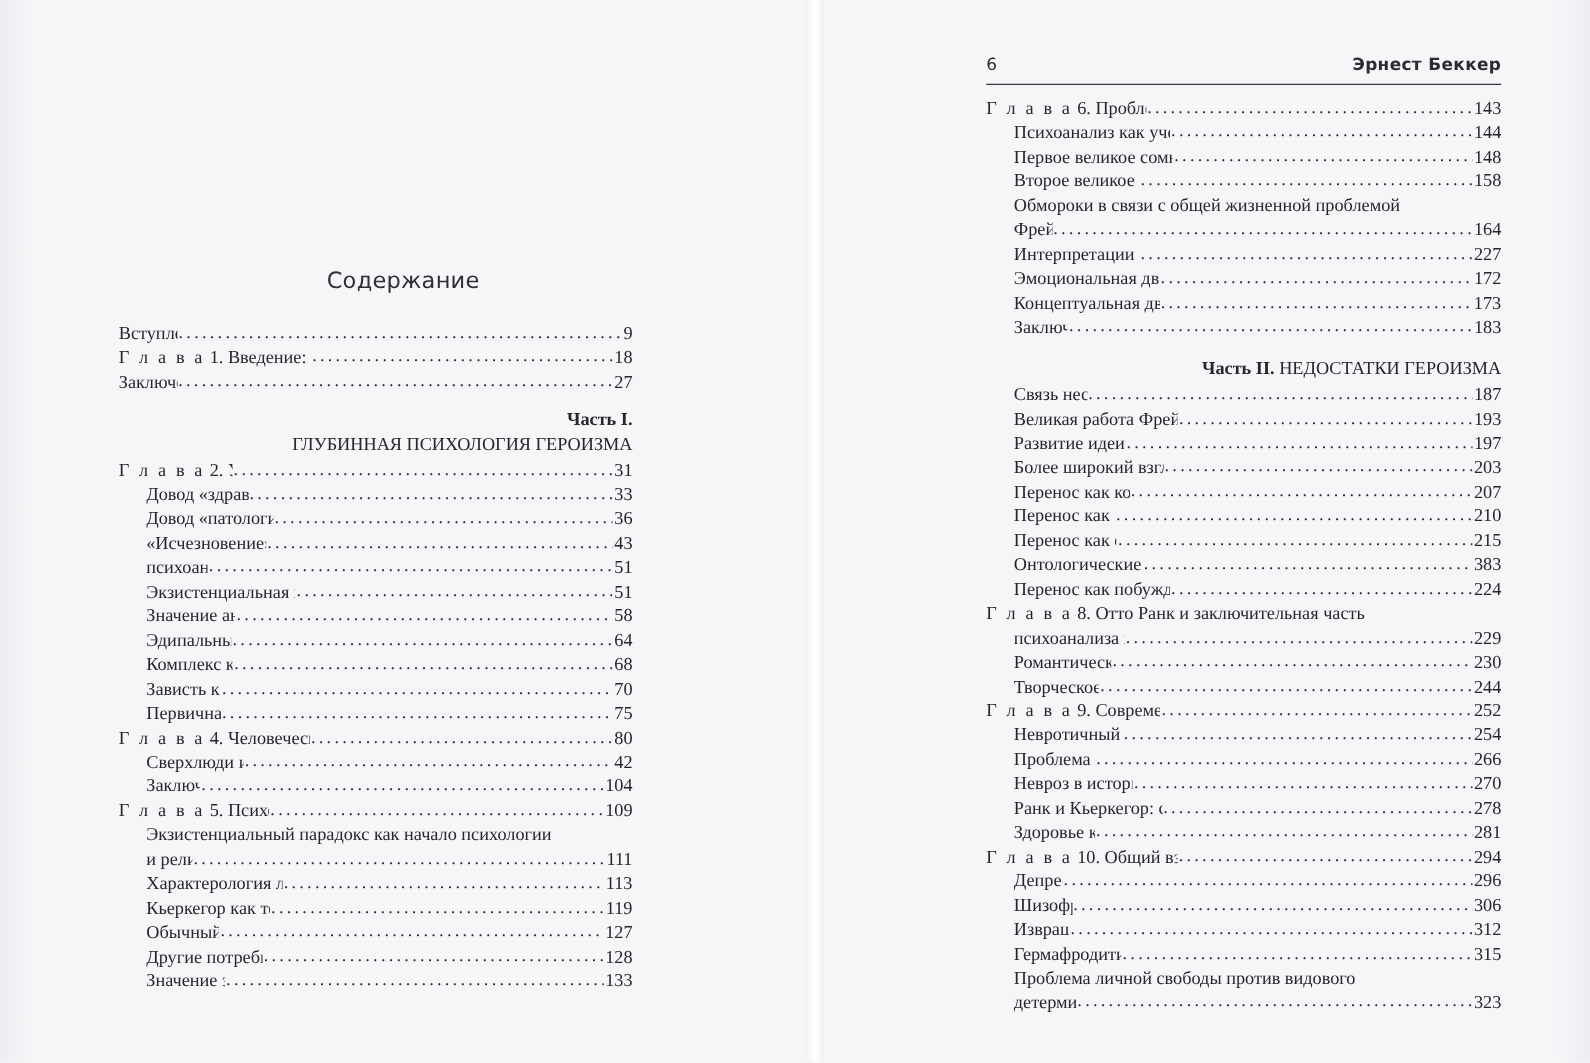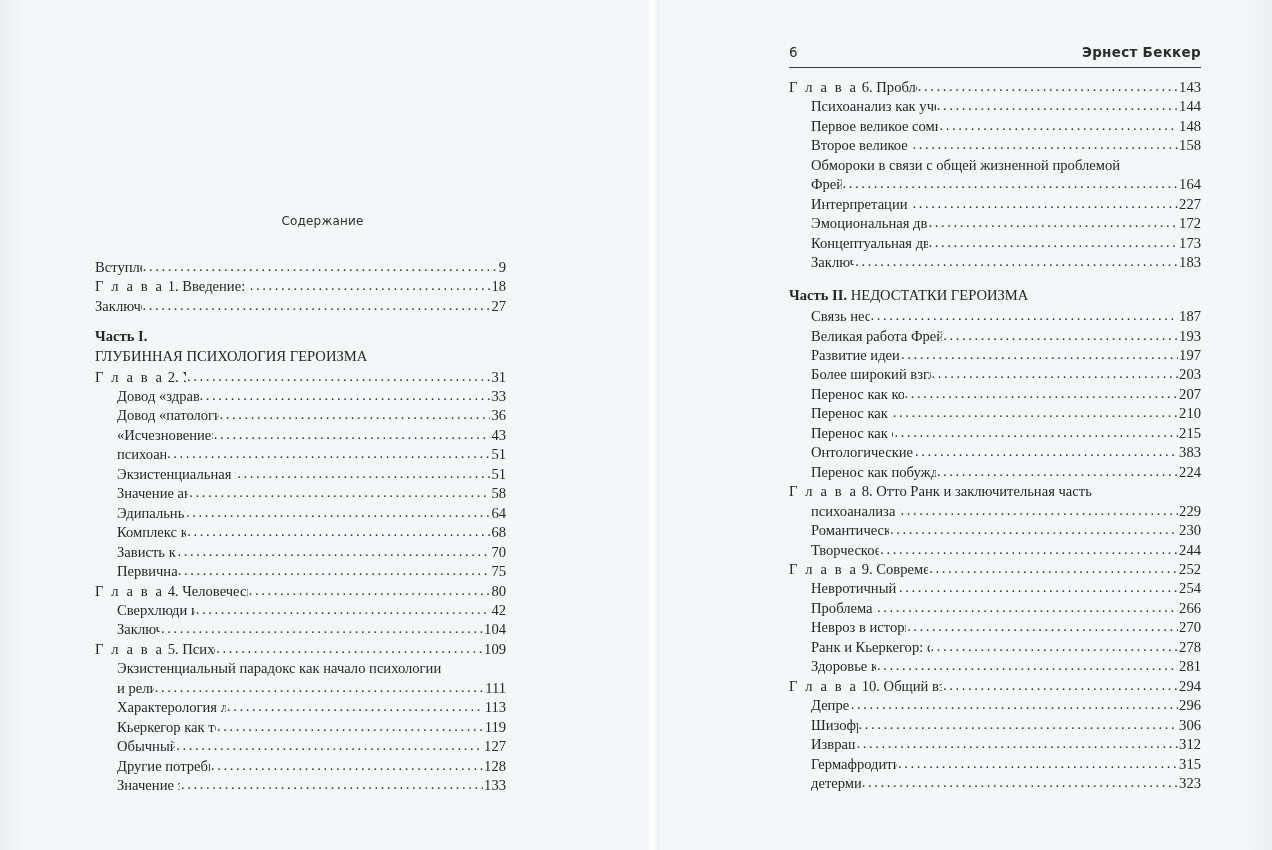--- a/index.html
+++ b/index.html
@@ -61,21 +61,21 @@
   }
 
   
   .toc-title {
     position: absolute;
     left: 0;
     top: 214px;
     width: 645px;
     text-align: center;
     font-family: "DejaVu Sans", sans-serif;
-    font-size: 12px;
+    font-size: 18px;
     color: #2e2e33;
     letter-spacing: 0.2px;
   }
 
   
   .toc {
     position: absolute;
     font-size: 14.6px;
     color: #26262b;
     line-height: 19.45px;
@@ -115,21 +115,21 @@
   
   .lvl-chapter { padding-left: 0; }
   .lvl-sub     { padding-left: 22px; }
   .lvl-cont    { padding-left: 22px; }   
 
   
   .chap-word { letter-spacing: 2.1px; }
 
   
   .part {
-    text-align: left;
+    text-align: right;
     line-height: 19.6px;
     margin: 11px 0 1px 0;
   }
   .part .part-num {
     font-weight: bold;
   }
   .part .part-name {
     font-weight: normal;
   }
   .part.two { margin: 13px 0 2px 0; }
@@ -453,18 +453,21 @@
     <div class="entry lvl-sub">
       <span class="label">Извращение</span>
       <span class="leader">.........................................................................................</span>
       <span class="page-no">312</span>
     </div>
     <div class="entry lvl-sub">
       <span class="label">Гермафродитический образ</span>
       <span class="leader">.........................................................................................</span>
       <span class="page-no">315</span>
     </div>
+    <div class="entry lvl-sub noleader">
+      <span class="label">Проблема личной свободы против видового</span>
+    </div>
     <div class="entry lvl-cont">
       <span class="label">детерминизма</span>
       <span class="leader">.........................................................................................</span>
       <span class="page-no">323</span>
     </div>
   </div>
 
 </body></html>

